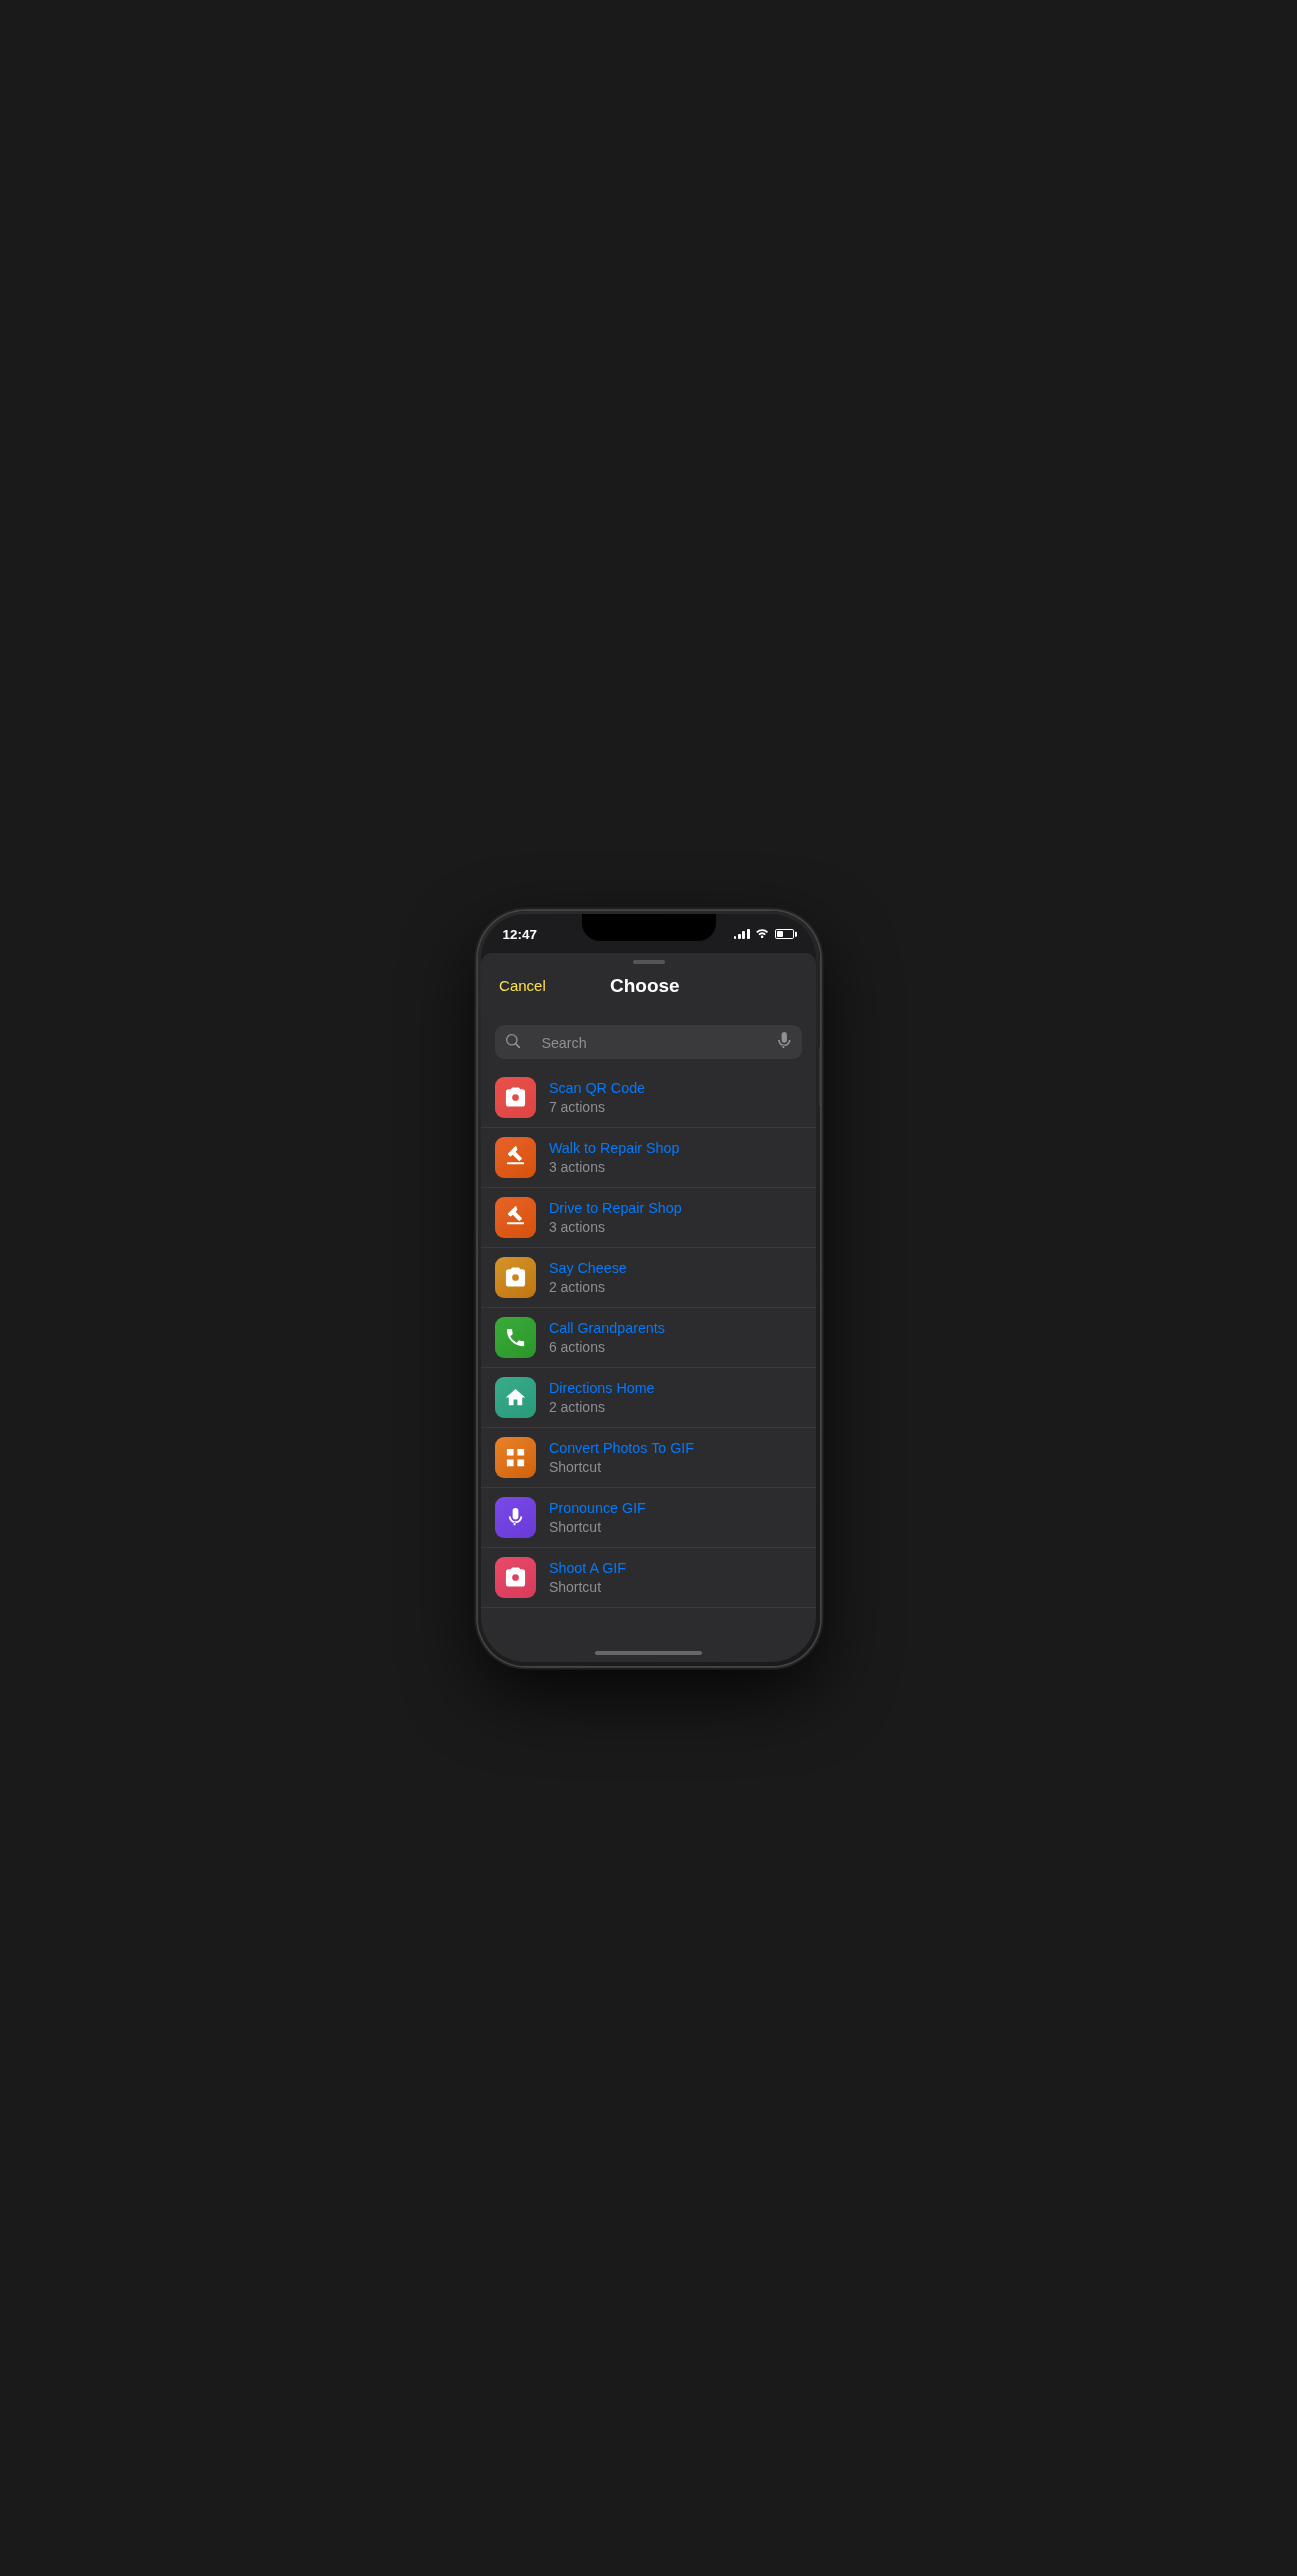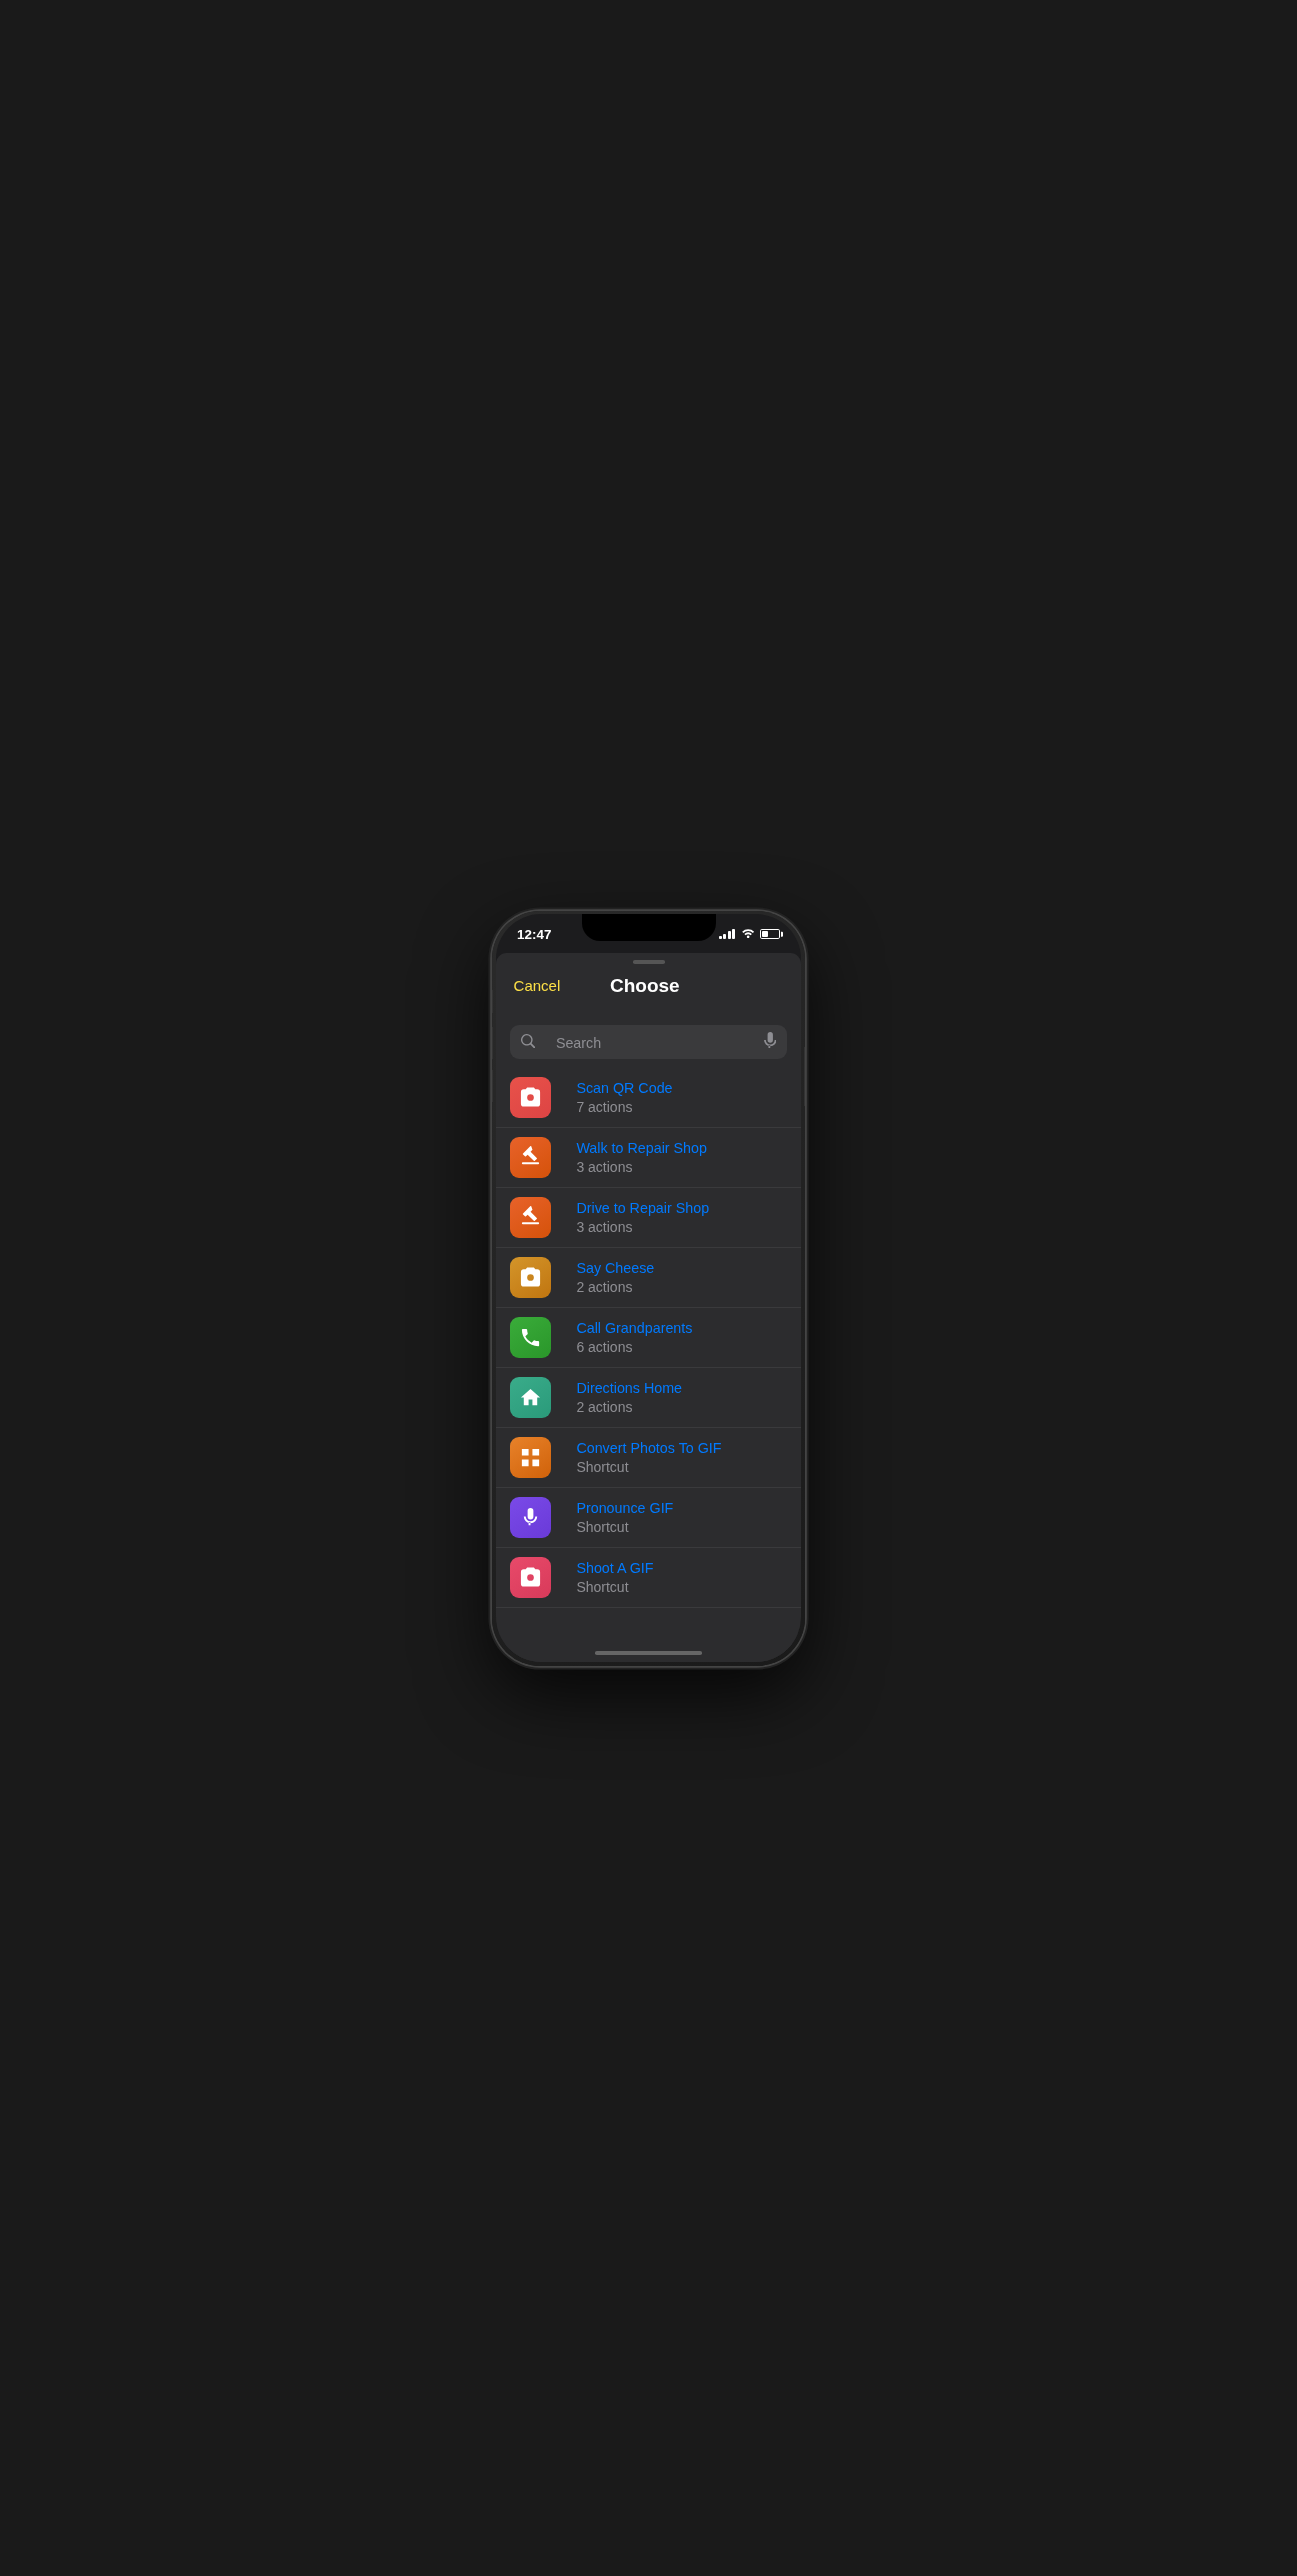--- a/index.html
+++ b/index.html
@@ -6,21 +6,21 @@
     body {
       background: #1a1a1a;
       display: flex;
       justify-content: center;
       align-items: center;
       min-height: 100vh;
       font-family: -apple-system, BlinkMacSystemFont, 'SF Pro Display', 'Helvetica Neue', Arial, sans-serif;
     }
 
     .phone-outer {
-      width: 313px;
+      width: 342px;
       height: 755px;
       background: linear-gradient(145deg, #2a2a2a, #1a1a1a);
       border-radius: 48px;
       position: relative;
       box-shadow:
         0 0 0 1.8px #444,
         0 0 0 3.6px #222,
         0 27px 72px rgba(0,0,0,0.8);
       overflow: hidden;
     }
@@ -221,21 +221,20 @@
       display: flex;
       align-items: center;
       justify-content: center;
       flex-shrink: 0;
       font-size: 19.7px;
       color: #fff;
     }
 
     .item-text {
       flex: 1;
-      margin-left: 13px;
     }
 
     .item-title {
       font-size: 14.3px;
       color: #007aff;
       font-weight: 400;
       line-height: 1.3;
     }
 
     .item-subtitle {

